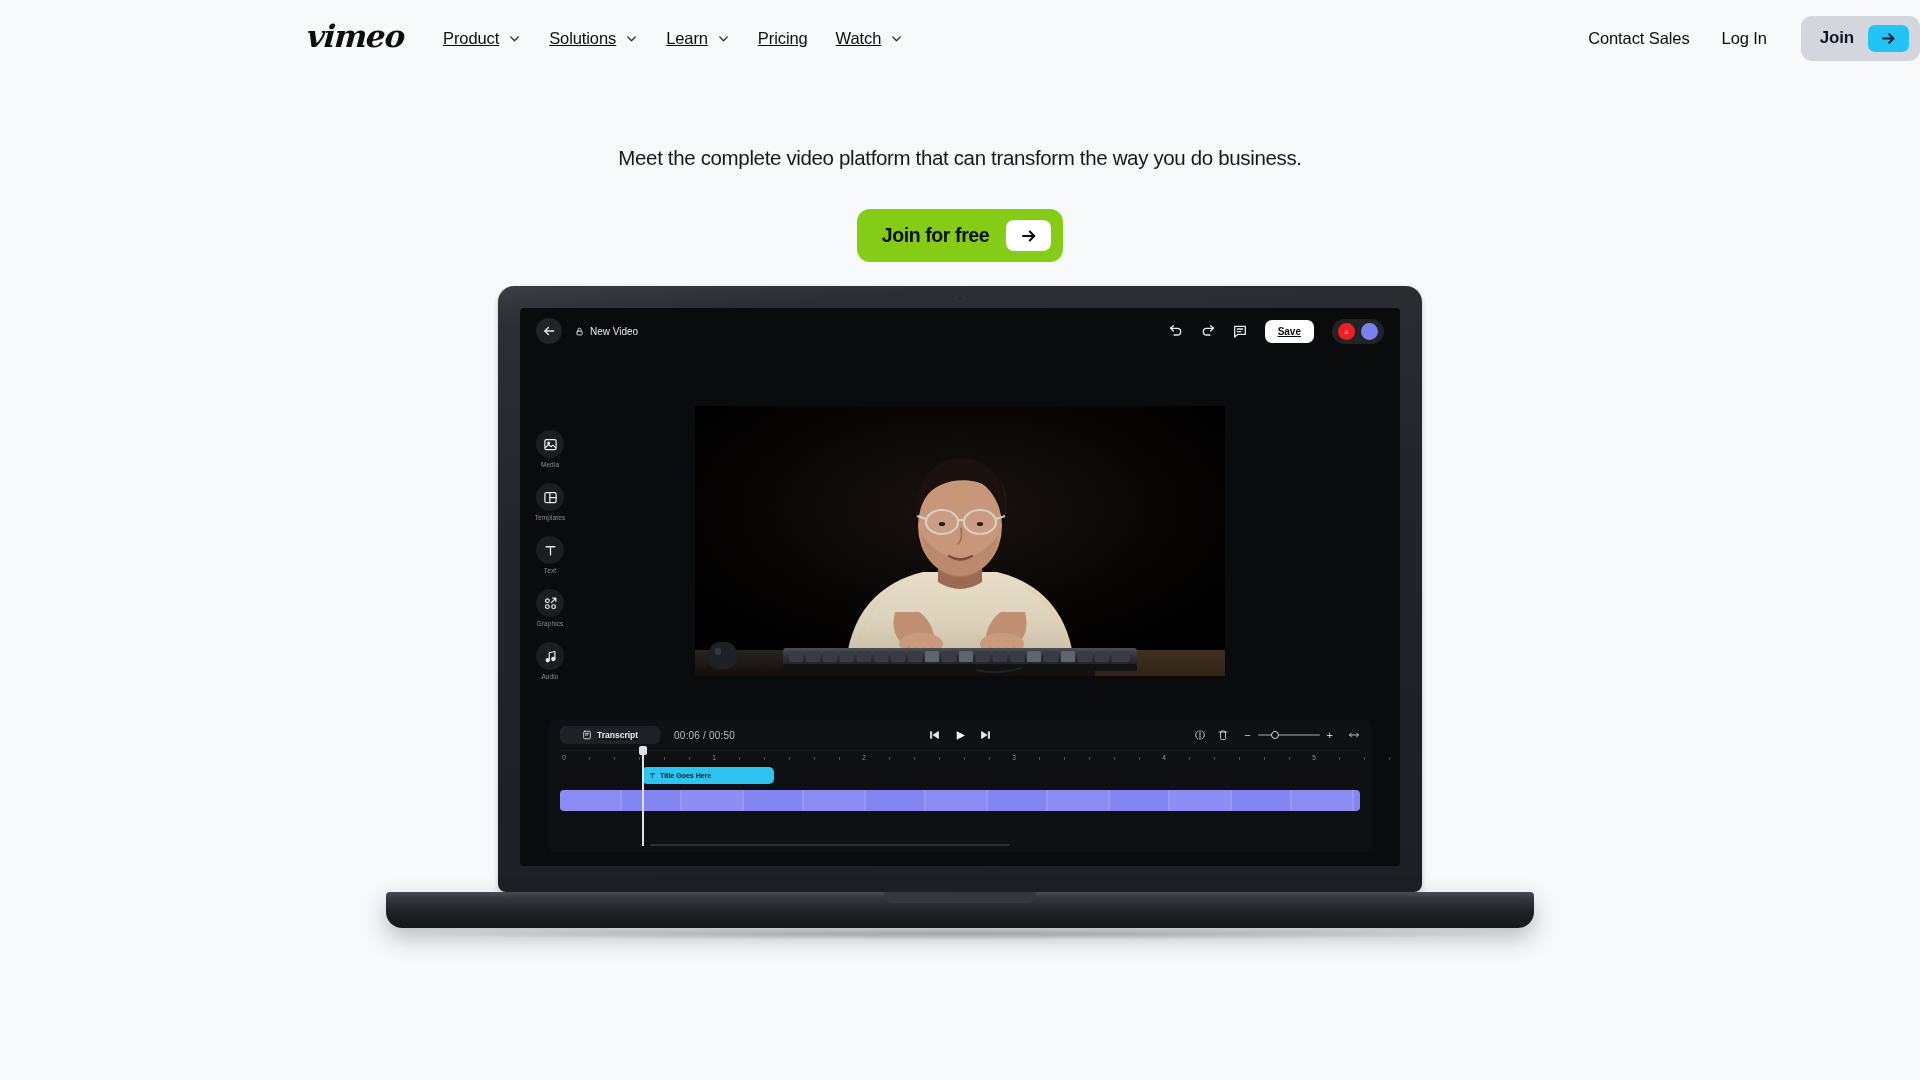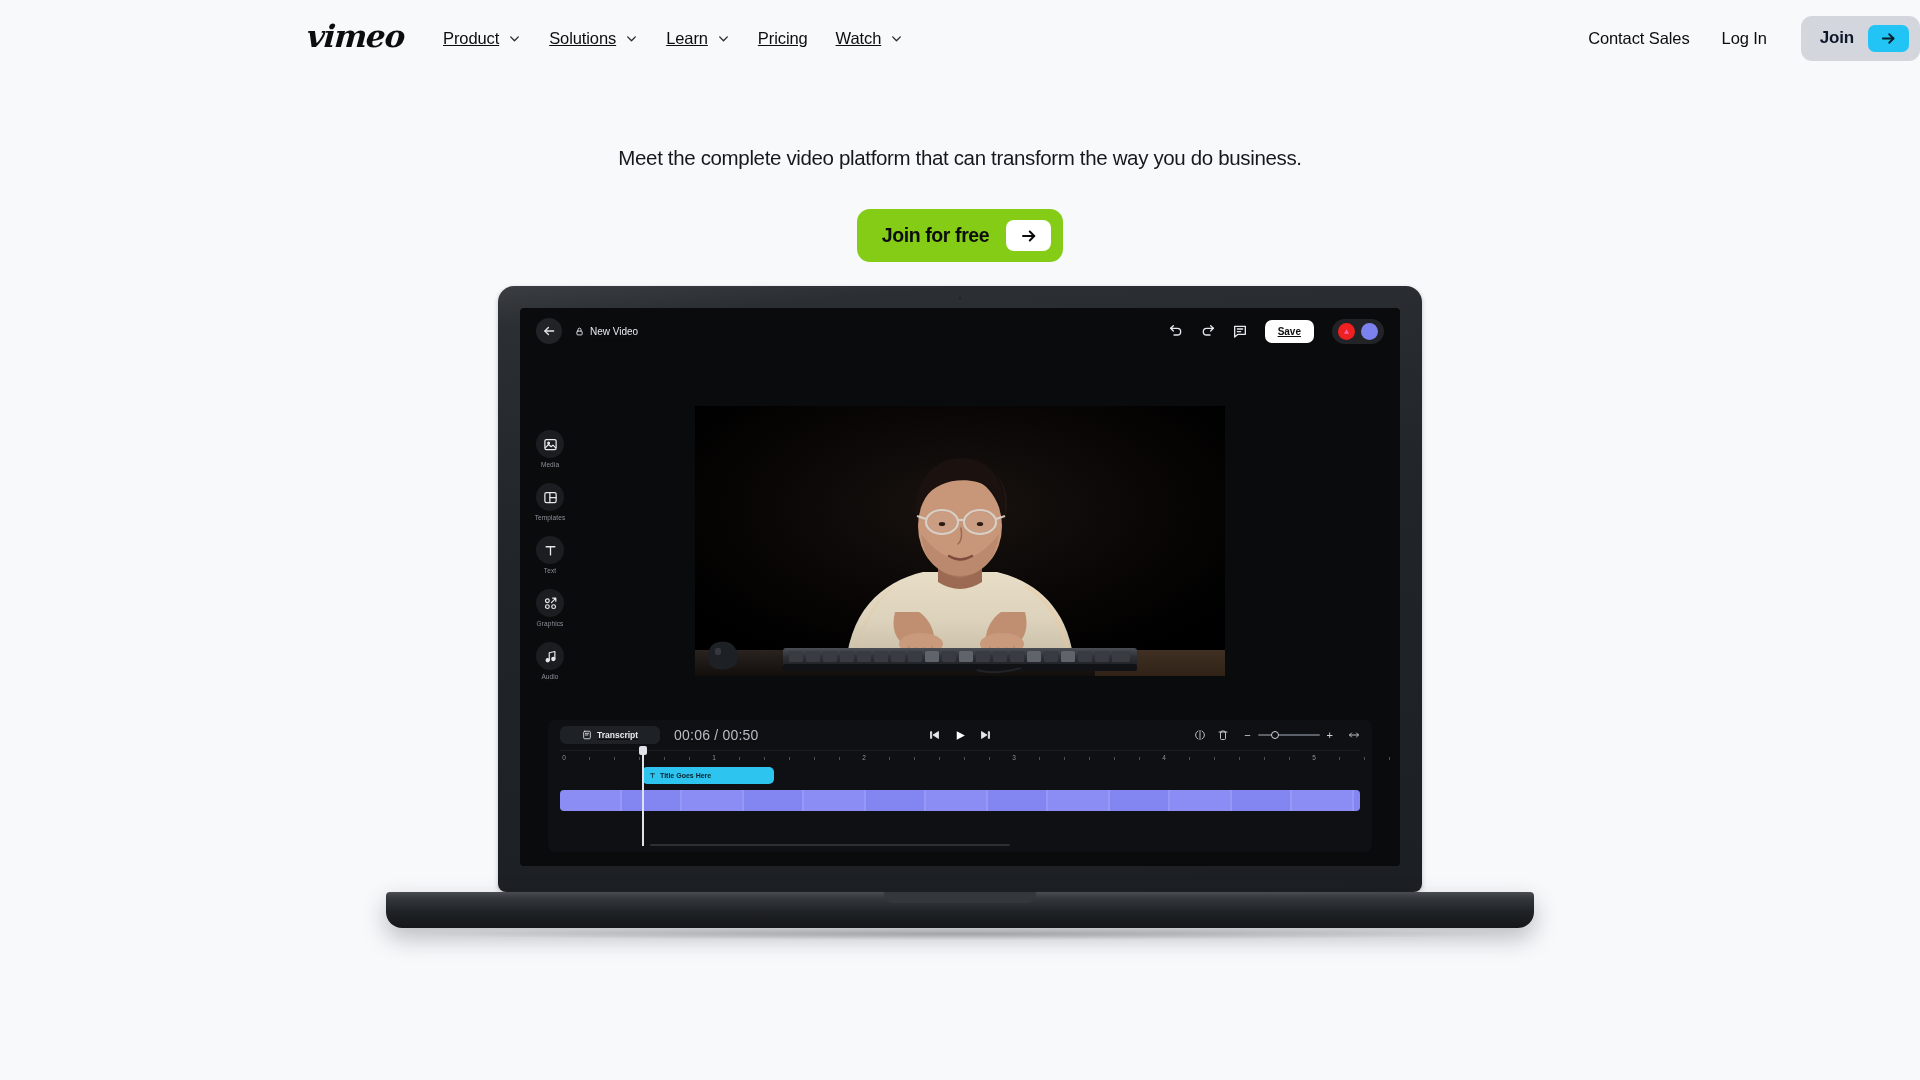--- a/index.html
+++ b/index.html
@@ -389,21 +389,21 @@
     border-radius: 6px;
     padding: 4px 22px;
     font-size: 8.5px;
     font-weight: 600;
     color: #e8e9ec;
     cursor: pointer;
   }
   .transcript-btn svg { width: 10px; height: 10px; }
 
   .timecode {
-    font-size: 14px;
+    font-size: 10px;
     color: #b9bdc5;
     letter-spacing: .2px;
   }
 
   .tl-playback {
     position: absolute;
     left: 50%;
     transform: translateX(-50%);
     display: flex;
     align-items: center;

